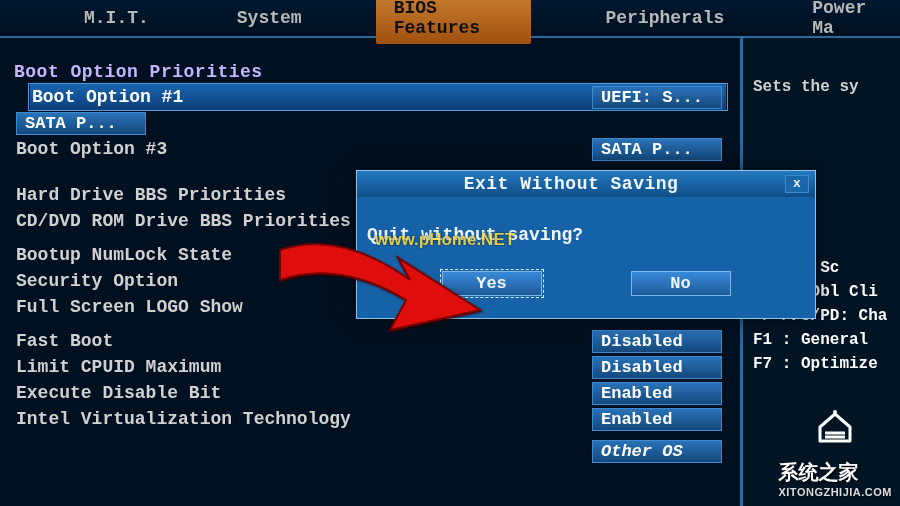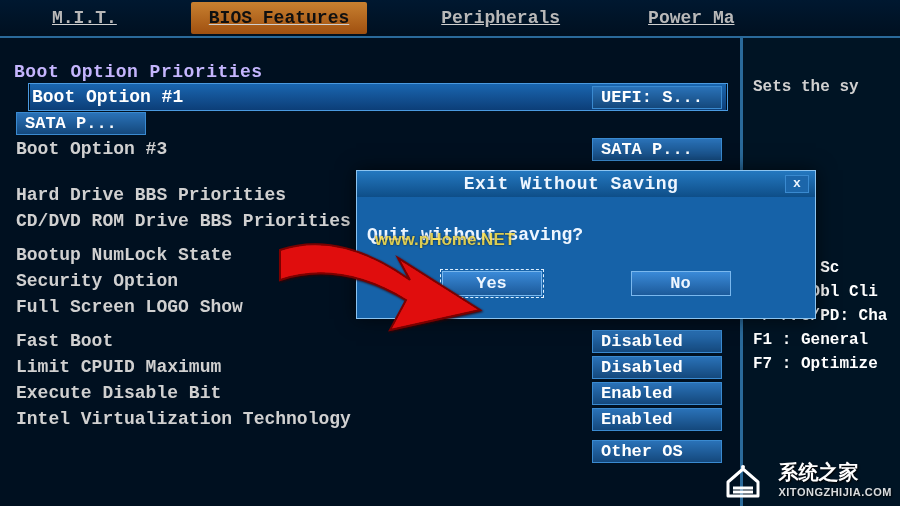--- a/index.html
+++ b/index.html
@@ -10,25 +10,24 @@
     font-weight: bold;
     font-size: 18px;
     color: #d0d0d0;
     overflow: hidden;
     position: relative;
   }
   .tabs {
     display: flex;
     height: 38px;
     align-items: center;
-    padding-left: 38px;
+    padding-left: 70px;
     gap: 60px;
     border-bottom: 2px solid #2a6a9a;
     background: linear-gradient(#001830, #001020);
-    text-decoration: underline;
   }
   .tab { color: #b8b8b8; padding: 4px 14px; cursor: pointer; }
   .tab.active {
     background: linear-gradient(#c88030, #a05010);
     color: #101010;
     padding: 6px 18px;
     border-radius: 2px;
   }
   .main {
     display: flex;
@@ -137,32 +136,34 @@
   .help-list { list-style: none; }
   .help-list li { color: #ffffff; line-height: 24px; white-space: nowrap; }
   .watermark1 {
     position: absolute; left: 375px; top: 230px;
     color: #fde047; font-size: 17px; font-family: Arial, sans-serif;
     z-index: 55; opacity: 0.85; text-shadow: 0 0 2px #000;
   }
   .watermark2 {
     position: absolute; right: 8px; bottom: 8px;
     color: #ffffff; font-family: Arial, sans-serif; font-size: 20px;
-    z-index: 70; display: flex; align-items: flex-end; gap: 16px;
+    z-index: 70; display: flex; align-items: center; gap: 16px;
     text-shadow: 1px 1px 2px #000;
+    flex-direction: column;
   }
   .watermark2 .sub { font-size: 11px; display:block; letter-spacing: 0.5px; opacity: 0.85;}
   .house-icon svg { display:block }
-  .bottom-row { margin-top: 6px; }
+  .bottom-row { margin-top: 6px; font-style: italic; }
 </style>
 </head>
 <body>
 
 <div class="tabs">
   <div class="tab">M.I.T.</div>
+  <div class="tab">System</div>
   <div class="tab active">BIOS Features</div>
   <div class="tab">Peripherals</div>
   <div class="tab">Power Ma</div>
 </div>
 
 <div class="main">
   <div class="left">
     <div class="section-hdr">Boot Option Priorities</div>
 
     <div class="row sel">

